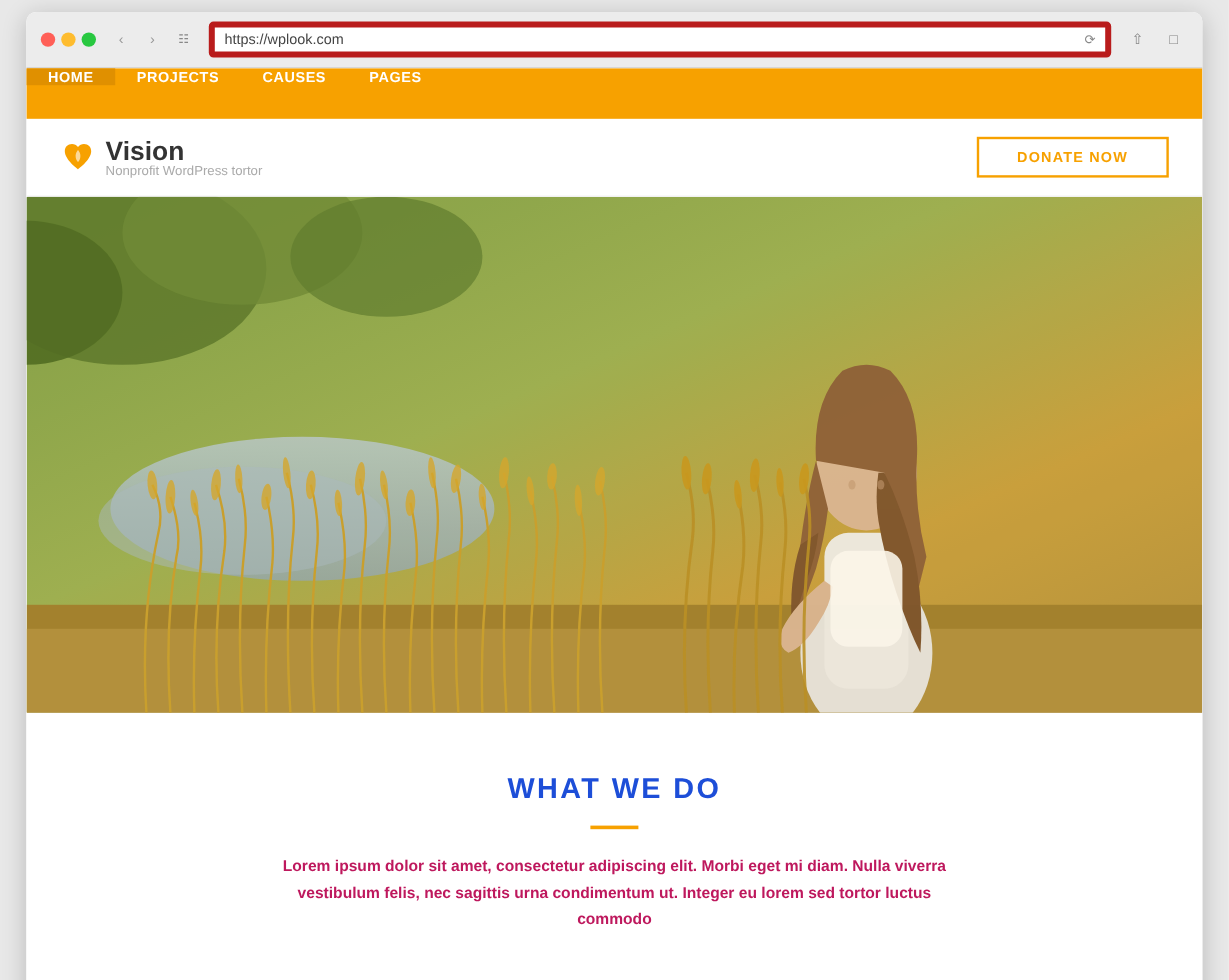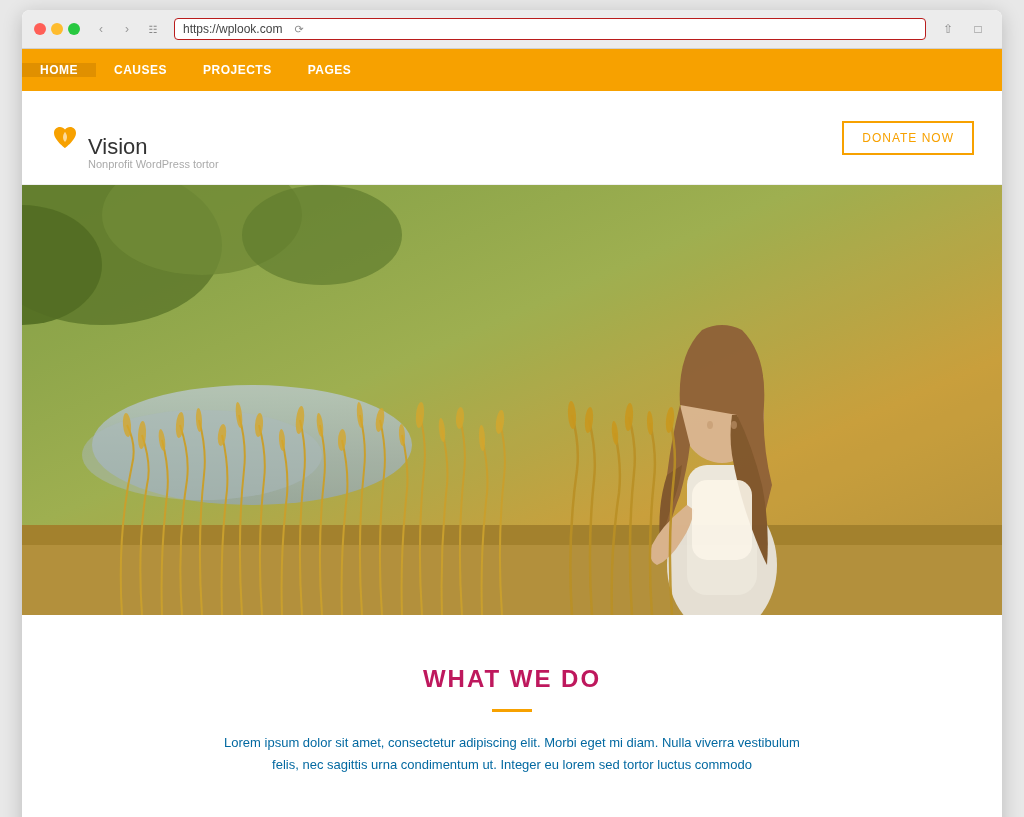--- a/index.html
+++ b/index.html
@@ -69,30 +69,30 @@
       display: flex;
       align-items: center;
       justify-content: center;
       color: #888;
       font-size: 10px;
     }
 
     .address-bar {
       flex: 1;
       background: white;
-      border: 1px solid #b91c1c;
+      border: 5px solid #b91c1c;
       border-radius: 4px;
       padding: 3px 8px;
       font-size: 12px;
       color: #444;
       text-align: center;
       display: flex;
       align-items: center;
-      justify-content: flex-start;
-      gap: 12px;
+      justify-content: space-between;
+      gap: 0;
     }
 
     .refresh-icon {
       color: #888;
       font-size: 11px;
     }
 
     .browser-actions {
       display: flex;
       gap: 6px;
@@ -111,21 +111,21 @@
 
     
     .website {
       background: white;
     }
 
     
     .nav-bar {
       background: #f7a100;
       display: flex;
-      align-items: center;
+      align-items: flex-start;
       height: 42px;
     }
 
     .nav-item {
       display: flex;
       align-items: center;
       padding: 0 18px;
       font-size: 12px;
       font-weight: 600;
       color: white;
@@ -158,38 +158,37 @@
       height: 30px;
     }
 
     .logo-text {
       display: flex;
       flex-direction: column;
     }
 
     .logo-title {
       font-size: 22px;
-      font-weight: 400;
+      font-weight: 700;
       color: #333;
-      margin-top: 29px;
     }
 
     .logo-subtitle {
       font-size: 11px;
       color: #aaa;
       margin-top: -2px;
     }
 
     .donate-btn {
       border: 2px solid #f7a100;
       color: #f7a100;
       background: white;
-      padding: 8px 18px;
+      padding: 8px 32px;
       font-size: 12px;
-      font-weight: 400;
+      font-weight: 700;
       letter-spacing: 1px;
       cursor: pointer;
       text-transform: uppercase;
     }
 
     
     .hero-section {
       width: 100%;
       height: 430px;
       overflow: hidden;
@@ -208,39 +207,40 @@
     
     .what-we-do {
       background: white;
       padding: 50px 20px 30px;
       text-align: center;
     }
 
     .section-title {
       font-size: 24px;
       font-weight: 700;
-      color: #be185d;
+      color: #1d4ed8;
       letter-spacing: 2px;
       text-transform: uppercase;
       margin-bottom: 16px;
     }
 
     .section-divider {
       width: 40px;
       height: 3px;
       background: #f7a100;
       margin: 0 auto 20px;
     }
 
     .section-text {
       font-size: 13px;
-      color: #0369a1;
+      color: #be185d;
       max-width: 580px;
       margin: 12px auto;
       line-height: 1.7;
+      font-weight: bold;
     }
 
     
     .bottom-icons {
       display: flex;
       justify-content: center;
       gap: 160px;
       padding: 30px 0 10px;
     }
 
@@ -282,24 +282,24 @@
     </div>
   </div>
 
   <div class="website">
 
     <nav class="nav-bar">
       <div class="nav-item active">
         <span>HOME</span>
       </div>
       <div class="nav-item">
+        <span>PROJECTS</span>
+      </div>
+      <div class="nav-item">
         <span>CAUSES</span>
-      </div>
-      <div class="nav-item">
-        <span>PROJECTS</span>
       </div>
       <div class="nav-item">
         <span>PAGES</span>
       </div>
     </nav>
 
     <header class="site-header">
       <div class="logo-area">
         <svg class="logo-heart" viewBox="0 0 30 30" xmlns="http://www.w3.org/2000/svg">
           <path d="M15 25 C15 25 4 17 4 10 C4 6.5 6.5 4 10 4 C12 4 13.8 5 15 6.5 C16.2 5 18 4 20 4 C23.5 4 26 6.5 26 10 C26 17 15 25 15 25Z" fill="#f7a100"></path>

